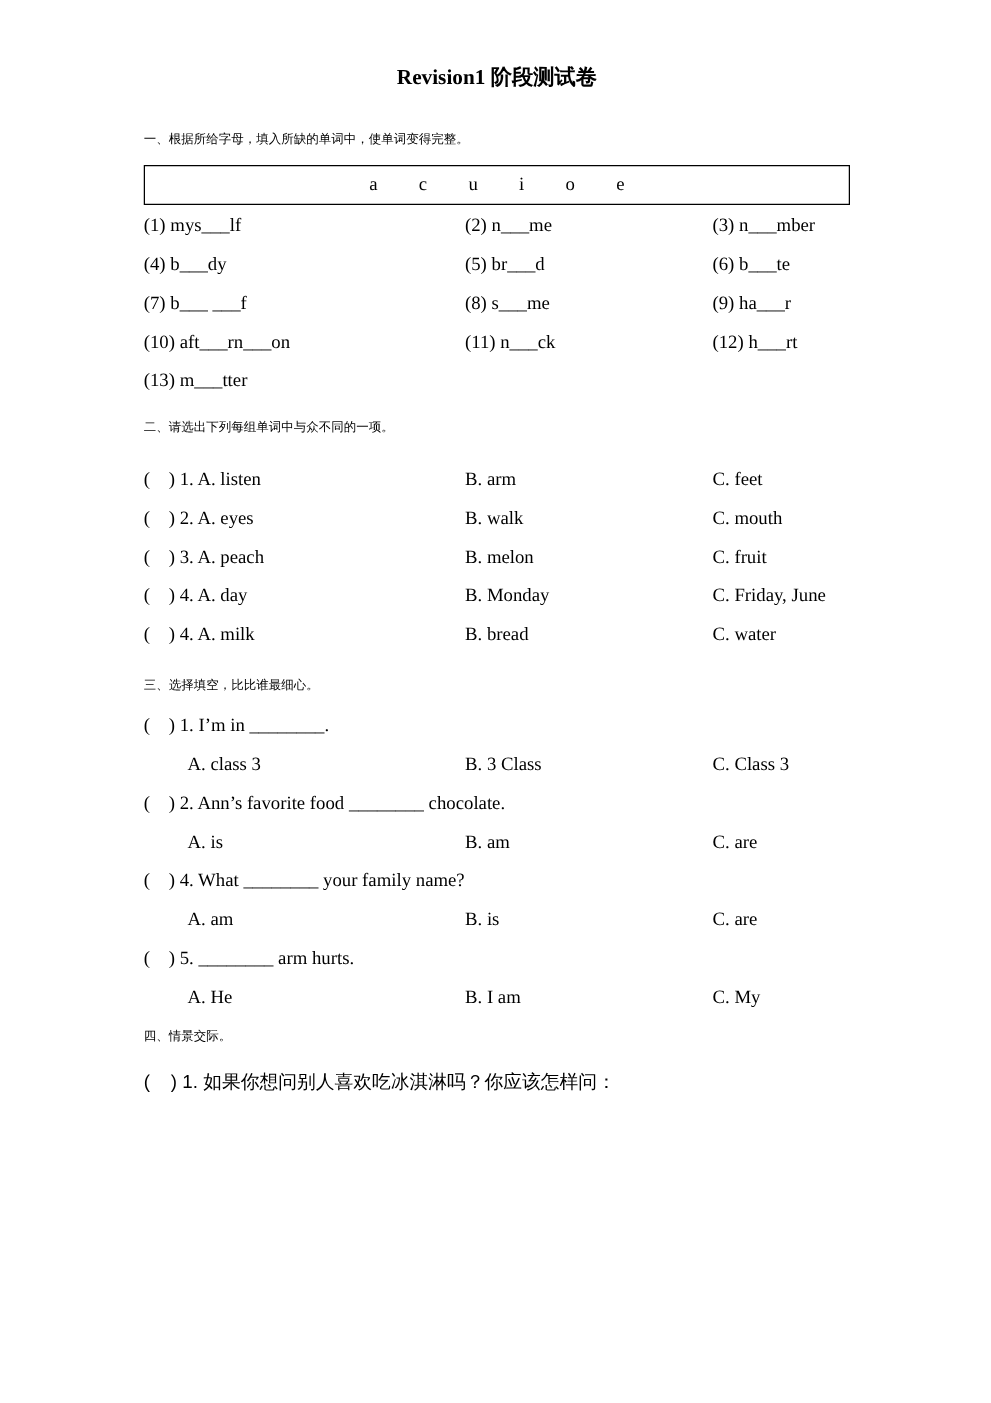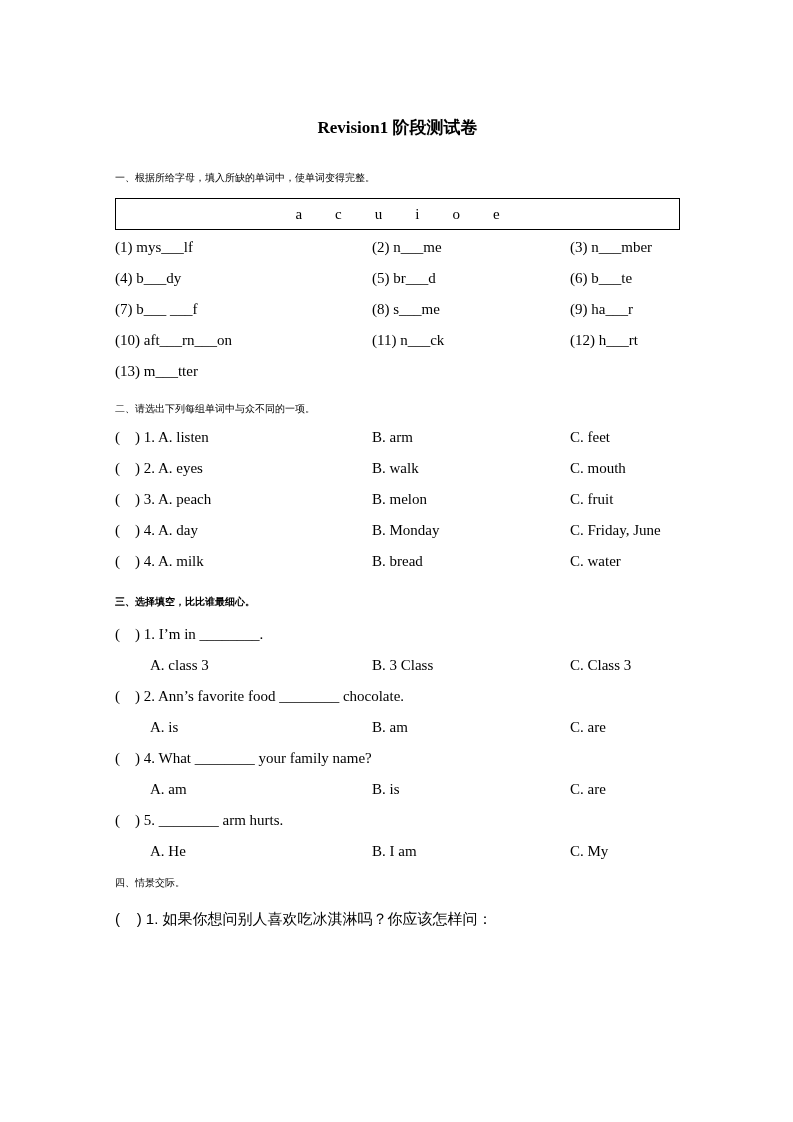--- a/index.html
+++ b/index.html
@@ -5,21 +5,21 @@
   html, body { margin: 0; padding: 0; background: #ffffff; }
   .page {
     position: relative;
     width: 793px;
     height: 1122px;
     background: #ffffff;
     color: #000000;
     font-family: "Liberation Serif", "DejaVu Serif", serif;
     font-size: 15px;
     box-sizing: border-box;
-    padding: 116px 113px 0 115px;
+    padding: 50px 113px 0 115px;
     overflow: hidden;
   }
   .title {
     text-align: center;
     font-weight: bold;
     font-size: 17px;
     line-height: 24px;
     font-family: "Liberation Serif", "DejaVu Sans", sans-serif;
   }
   .cjk {
@@ -45,22 +45,22 @@
     display: grid;
     grid-template-columns: 257px 198px 1fr;
   }
   .grid3 > div {
     line-height: 31px;
     white-space: pre;
     overflow: hidden;
   }
   .items-grid { margin-top: 2px; }
   .s2-heading { margin-top: 10px; }
-  .s2-grid { margin-top: 1px; }
-  .s3-heading { margin-top: 13px; font-weight: bold; }
+  .s2-grid { margin-top: 14px; }
+  .s3-heading { margin-top: 13px; }
   .s3-block { margin-top: 5px; }
   .q-line {
     line-height: 31px;
     white-space: pre;
   }
   .opts .a { padding-left: 35px; }
   .s4-heading { margin-top: 4px; }
   .s4-q { margin-top: 8px; line-height: 31px; white-space: pre; }
 </style>
 </head>

